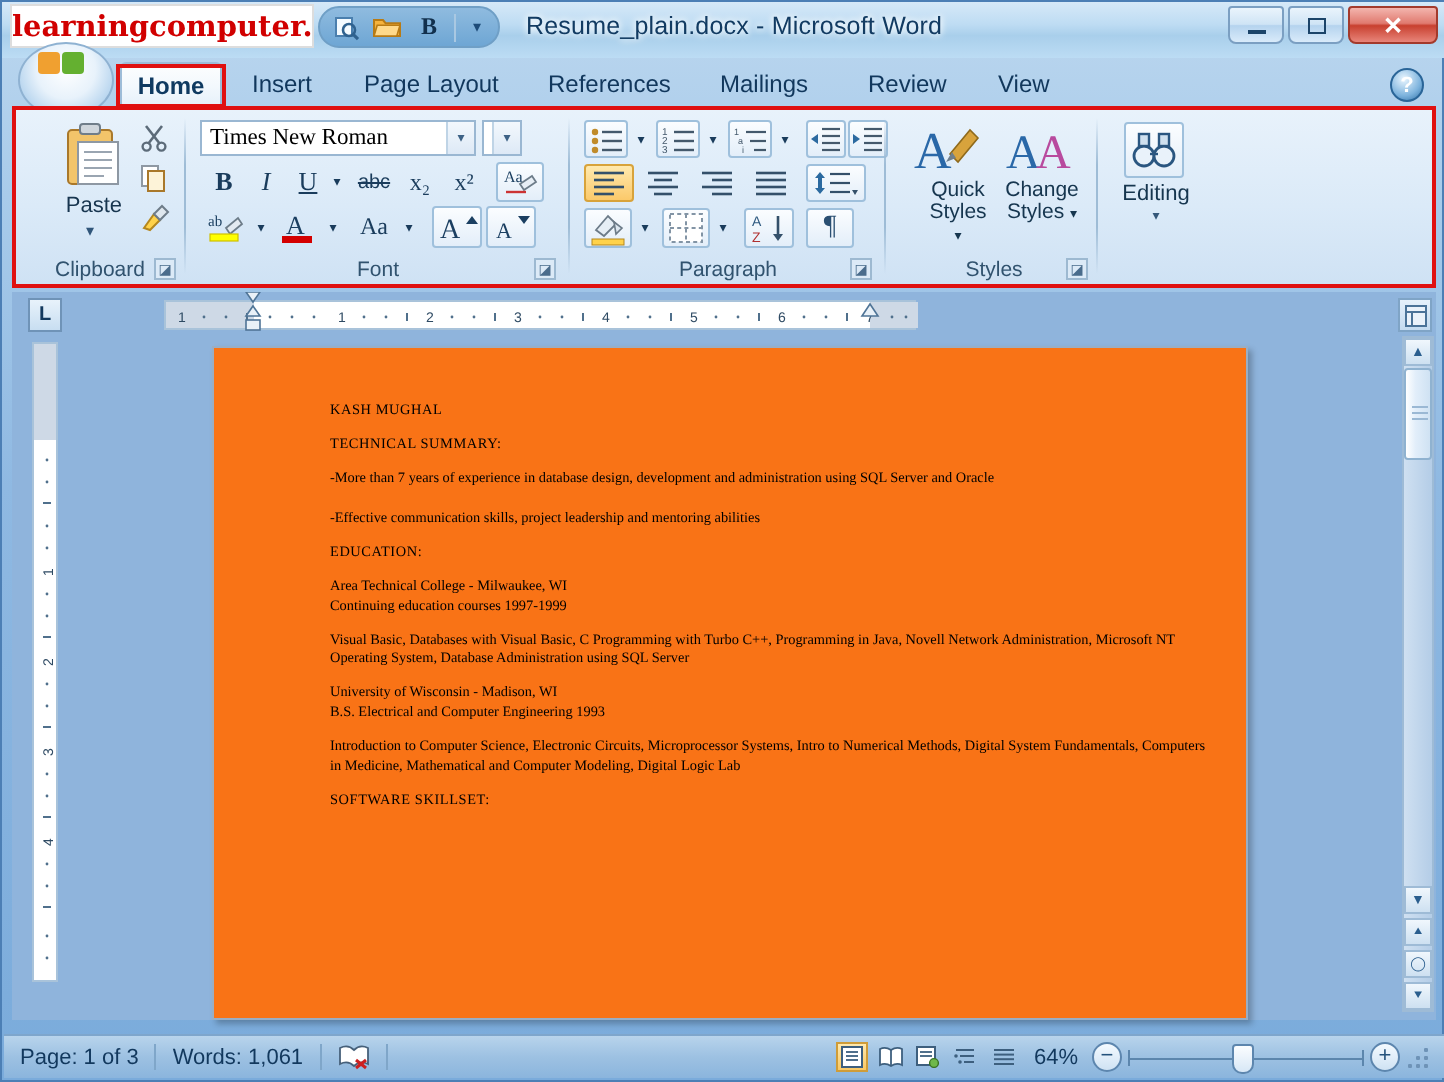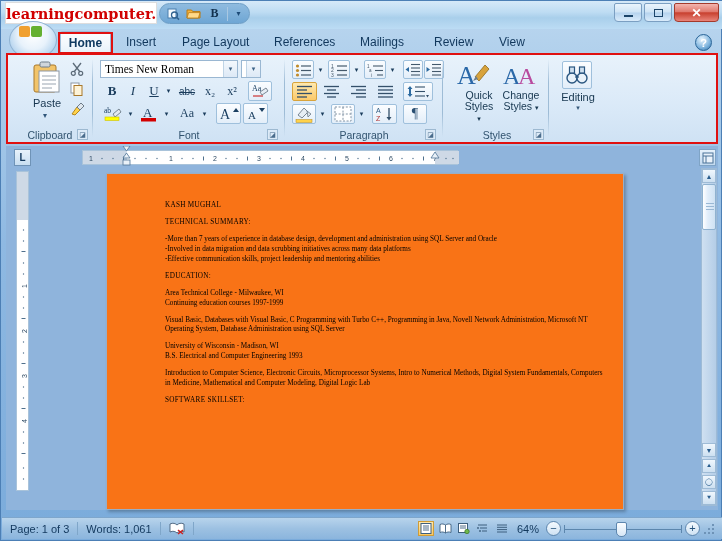--- a/index.html
+++ b/index.html
@@ -305,20 +305,21 @@
         <svg width="15" height="13" viewBox="0 0 15 13">
           <path d="M1 3 h4.5 l1.3 1.6 H14 V11 H1 Z" fill="#f6b33d" stroke="#b87b15" stroke-width="1"></path>
           <path d="M2.6 5.6 H14 L12.4 11 H1 Z" fill="#ffd98a" stroke="#b87b15" stroke-width=".8"></path>
         </svg>
       </div>
       <div class="qat-btn" style="font-family:'Liberation Serif',serif;font-weight:bold;color:#12304d;">B</div>
       <div class="qat-sep"></div>
       <div id="qat-more">▾</div>
     </div>
 
+    <div id="titlebar-text">Resume_plain.docx - Microsoft Word</div>
 
     <div id="winbtns">
       <div class="winbtn">
         <span style="display:block;width:9px;height:2px;background:#1b4469;margin-top:6px;"></span>
       </div>
       <div class="winbtn">
         <span style="display:block;width:9px;height:8px;border:1.5px solid #1b4469;"></span>
       </div>
       <div class="winbtn close">✕</div>
     </div>
@@ -740,21 +741,21 @@
         </g>
       </svg>
     </div>
 
     <div id="page">
       <div id="page-text">
         <p class="hd"><span>KASH MUGHAL</span></p>
         <p class="hd">TECHNICAL  SUMMARY:</p>
         <p>
           <span>-More than 7 years of experience in database design,  development  and administration  using  SQL Server and Oracle</span><br>
-          <span>-Involved in data migration  and data  scrubbing  initiatives  across many  data platforms</span><br>
+          <br>
           <span>-Effective communication  skills,  project leadership and mentoring  abilities</span>
         </p>
         <p class="hd">EDUCATION:</p>
         <p>
           <span>Area Technical College  -  Milwaukee,  WI</span><br>
           <span>Continuing  education  courses 1997-1999</span>
         </p>
         <p>Visual Basic,  Databases with Visual Basic,  C Programming  with Turbo C++, Programming  in Java, Novell Network  Administration,  Microsoft NT Operating System,  Database Administration  using  SQL Server</p>
         <p>
           <span>University of Wisconsin  -  Madison,  WI</span><br>

